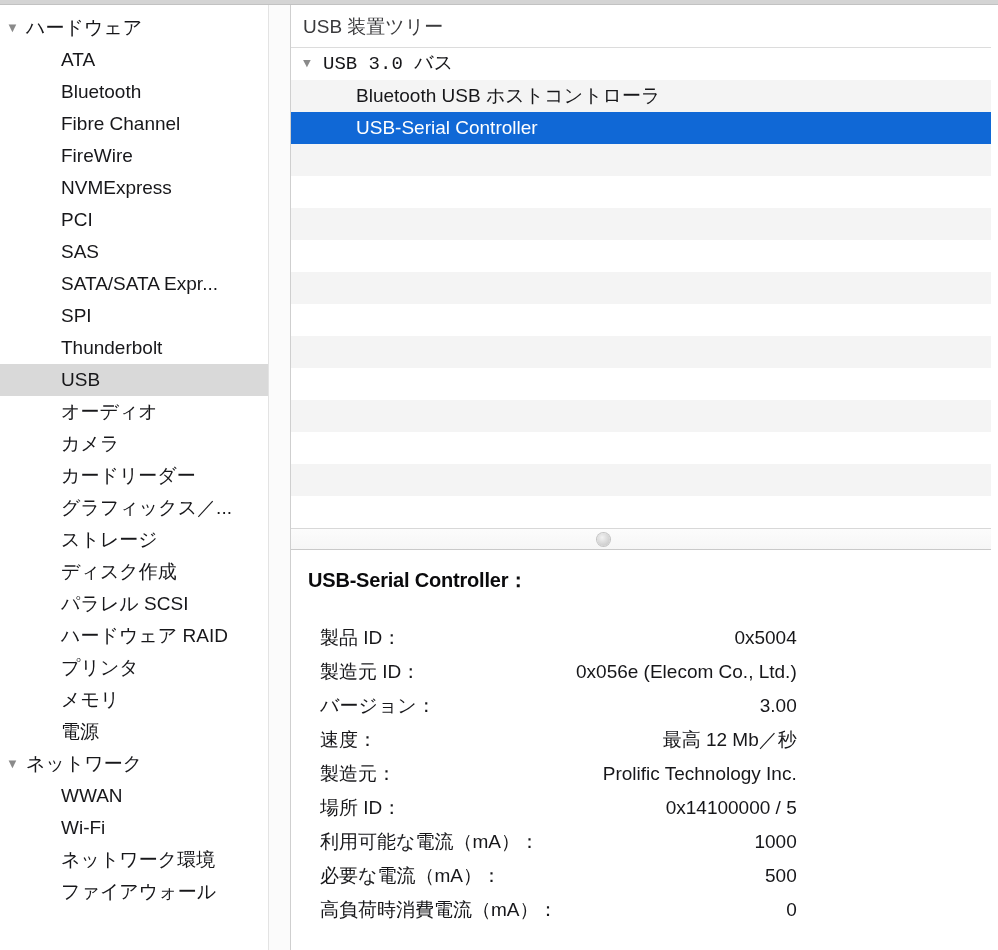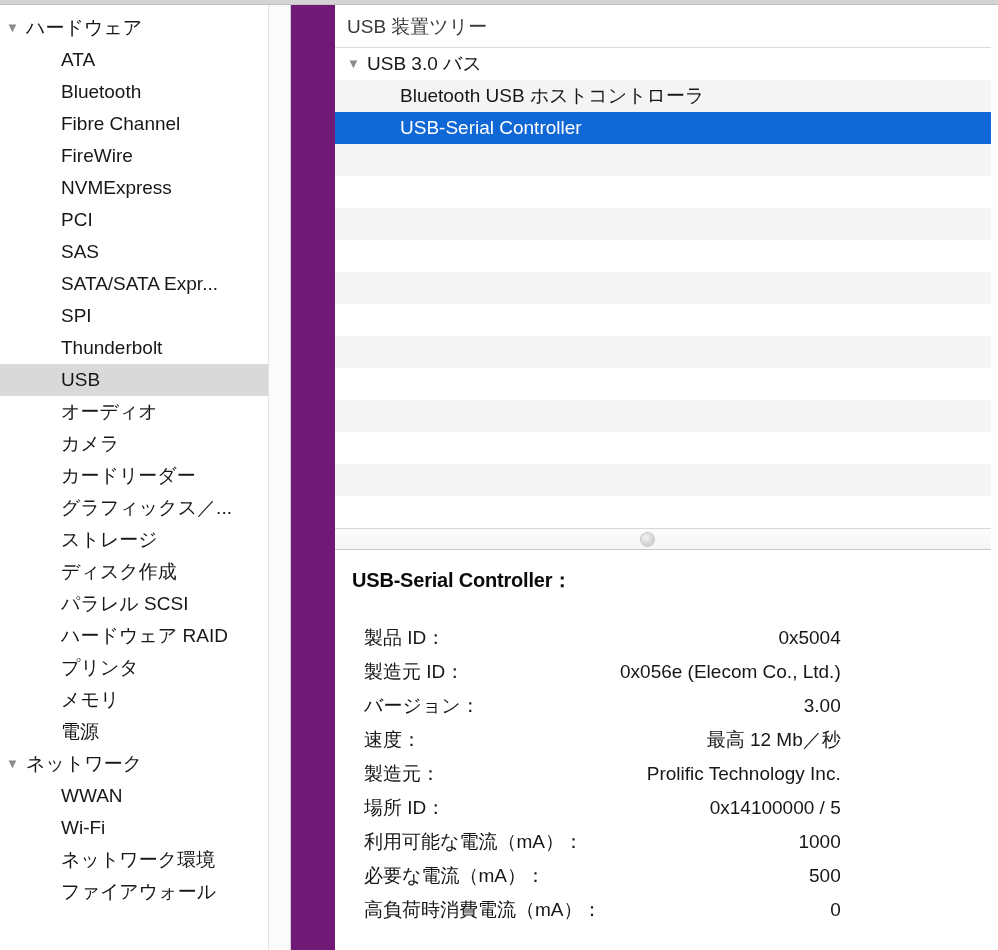--- a/index.html
+++ b/index.html
@@ -41,38 +41,38 @@
     background:#fbfbfb; border-left:1px solid #e3e3e3;
   }
   .side-scroll-thumb {
     position:absolute; left:272px; top:10px; width:16px; height:940px;
     background:#c3c3c3; border-radius:8px;
   }
 
   
   .right {
     position:absolute; left:290px; top:5px; width:701px; height:945px;
-    background:#701a75; border-left:1px solid #cfcfcf;padding-left:44px;
+    background:#701a75; border-left:1px solid #cfcfcf;
   }
 
   .pane-header {
     position:relative; height:43px; line-height:43px;
     padding-left:12px; font-size:19px; color:#3a3a3c;
     border-bottom:1px solid #dcdcdc; background:#ffffff;
     white-space:nowrap;
   }
 
   
   .tree { position:relative; height:480px; background:#ffffff; overflow:hidden; }
   .tree-row {
     position:relative; height:32px; line-height:32px;
     font-size:19px; color:#17171a; white-space:nowrap;
   }
   .tree-row.alt { background:#f4f4f4; }
-  .tree-row.depth0 { padding-left:12px; }
+  .tree-row.depth0 { padding-left:12px;font-family:Liberation Mono, monospace; }
   .tree-row.depth1 { padding-left:65px; }
   .tree-row.sel { background:#1068d6; color:#ffffff; }
   .tree-row .tri { color:#8a8a8a; }
 
   
   .splitter {
     position:relative; height:22px;
     background:linear-gradient(#fcfcfc,#f6f6f6);
     border-top:1px solid #d8d8d8; border-bottom:1px solid #c9c9c9;
   }

